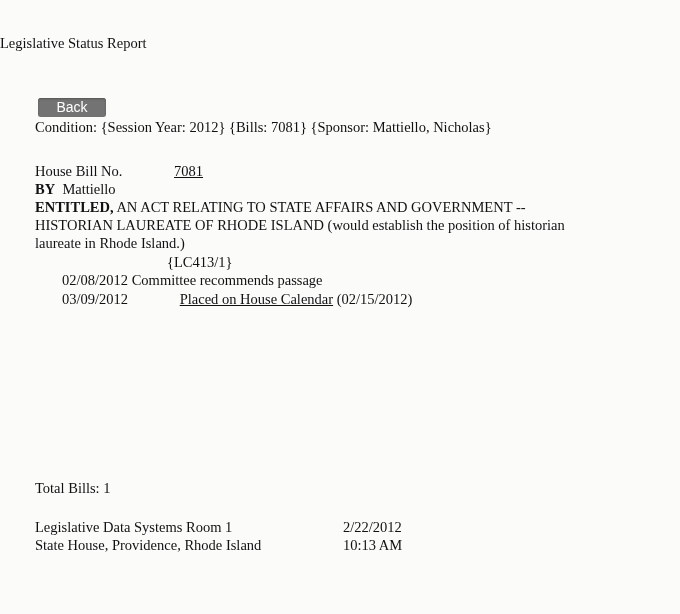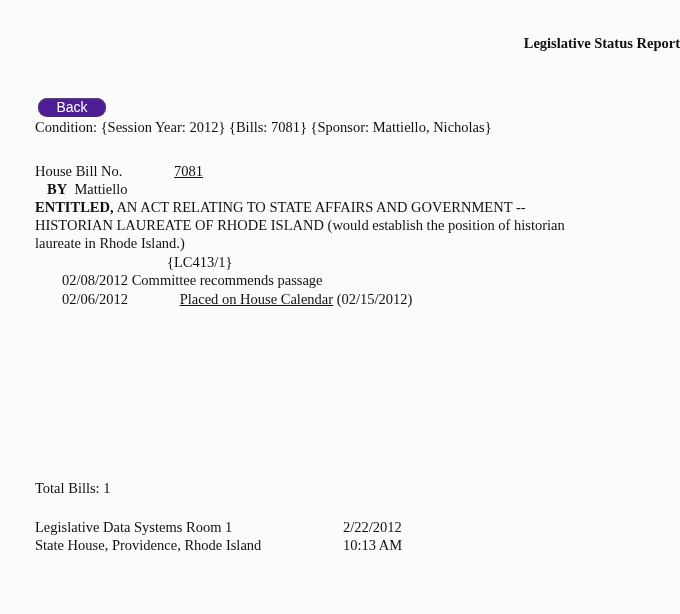--- a/index.html
+++ b/index.html
@@ -1,26 +1,26 @@
 <!DOCTYPE html>
 <html><head>
 <meta charset="utf-8">
 <style>
   html, body { margin: 0; padding: 0; }
   body {
     width: 680px; height: 614px; background: #fbfbfa; position: relative; overflow: hidden;
     font-family: "Liberation Serif", serif; color: #111; font-size: 14.5px;
   }
   .title {
-    position: absolute; top: 35px; left: 0; width: 680px; text-align: right;
-    font-weight: bold; font-size: 14.5px;
+    position: absolute; top: 35px; left: 0; width: 680px; text-align: left;
+    font-weight: normal; font-size: 14.5px;
   }
   .back-btn {
     position: absolute; left: 38px; top: 98px; width: 68px; height: 19px;
-    background: #4c1d95; color: #fff; border-radius: 9px; border: none;
+    background: #737373; color: #fff; border-radius: 3px; border: none;
     font-family: "Liberation Sans", sans-serif; font-size: 14px; line-height: 19px;
     text-align: center; padding: 0; cursor: pointer;
     box-shadow: inset 0 1px 2px #555;
   }
   .line { position: absolute; left: 35px; white-space: nowrap; line-height: 18px; }
   .u { text-decoration: underline; }
   b { font-weight: bold; }
   .actions { position: absolute; left: 62px; top: 271px; }
   .actions .row { height: 18.6px; line-height: 18.6px; white-space: nowrap; }
   .lc { position: absolute; left: 167px; top: 254px; }
@@ -33,35 +33,35 @@
 <div class="title">Legislative Status Report</div>
 
 <button class="back-btn">Back</button>
 
 <div class="line" style="top:118px;">Condition: {Session Year: 2012} {Bills: 7081} {Sponsor: Mattiello, Nicholas}</div>
 
 <div class="line" style="top:162px;">
   <span>House Bill No. </span><a class="u" href="#">7081</a>
 </div>
 
-<div class="line" style="top:180px;margin-left:12px;">
+<div class="line" style="top:180px;">
   <b>BY</b>&nbsp;&nbsp;<span>Mattiello</span>
 </div>
 
 <div class="line" style="top:198px;">
   <b>ENTITLED,</b><span> AN ACT RELATING TO STATE AFFAIRS AND GOVERNMENT --</span>
 </div>
 <div class="line" style="top:216px;">HISTORIAN LAUREATE OF RHODE ISLAND (would establish the position of historian</div>
 <div class="line" style="top:234px;">laureate in Rhode Island.)</div>
 
 <div class="lc">{LC413/1}</div>
 
 <div class="actions" id="actions">
     <div class="row"><span>02/08/2012</span> <span>Committee recommends passage</span></div>
-    <div class="row"><span>02/06/2012</span> <a href="#" class="u">Placed on House Calendar</a><span> (02/15/2012)</span></div>
+    <div class="row"><span>03/09/2012</span> <a href="#" class="u">Placed on House Calendar</a><span> (02/15/2012)</span></div>
   </div>
 
 <div class="line" style="top:479px;">Total Bills: 1</div>
 
 <div class="line" style="top:518px;text-align:right;">Legislative Data Systems Room 1</div>
 <div class="line" style="top:536px;">State House, Providence, Rhode Island</div>
 <div class="footer-right" style="top:518px; line-height:18px;">2/22/2012</div>
 <div class="footer-right" style="top:536px; line-height:18px;">10:13 AM</div>
 
 </body></html>

